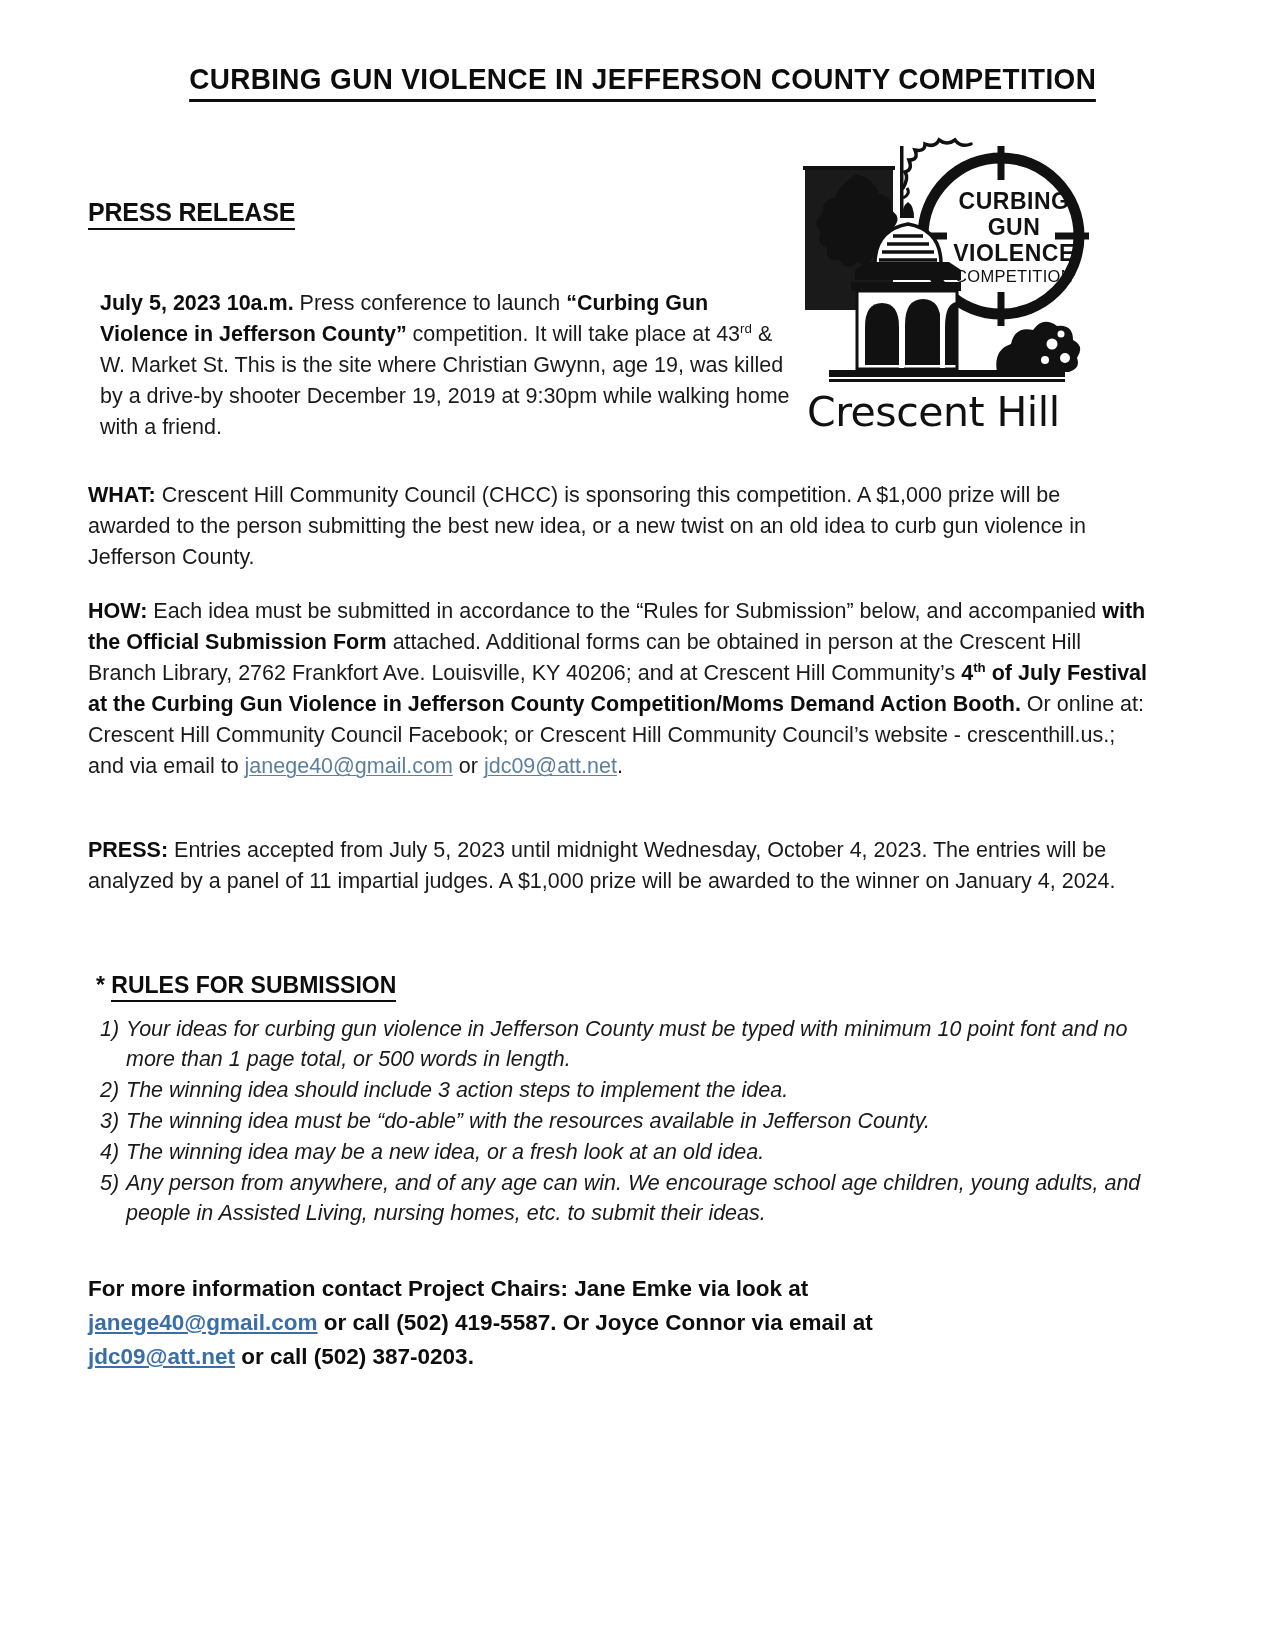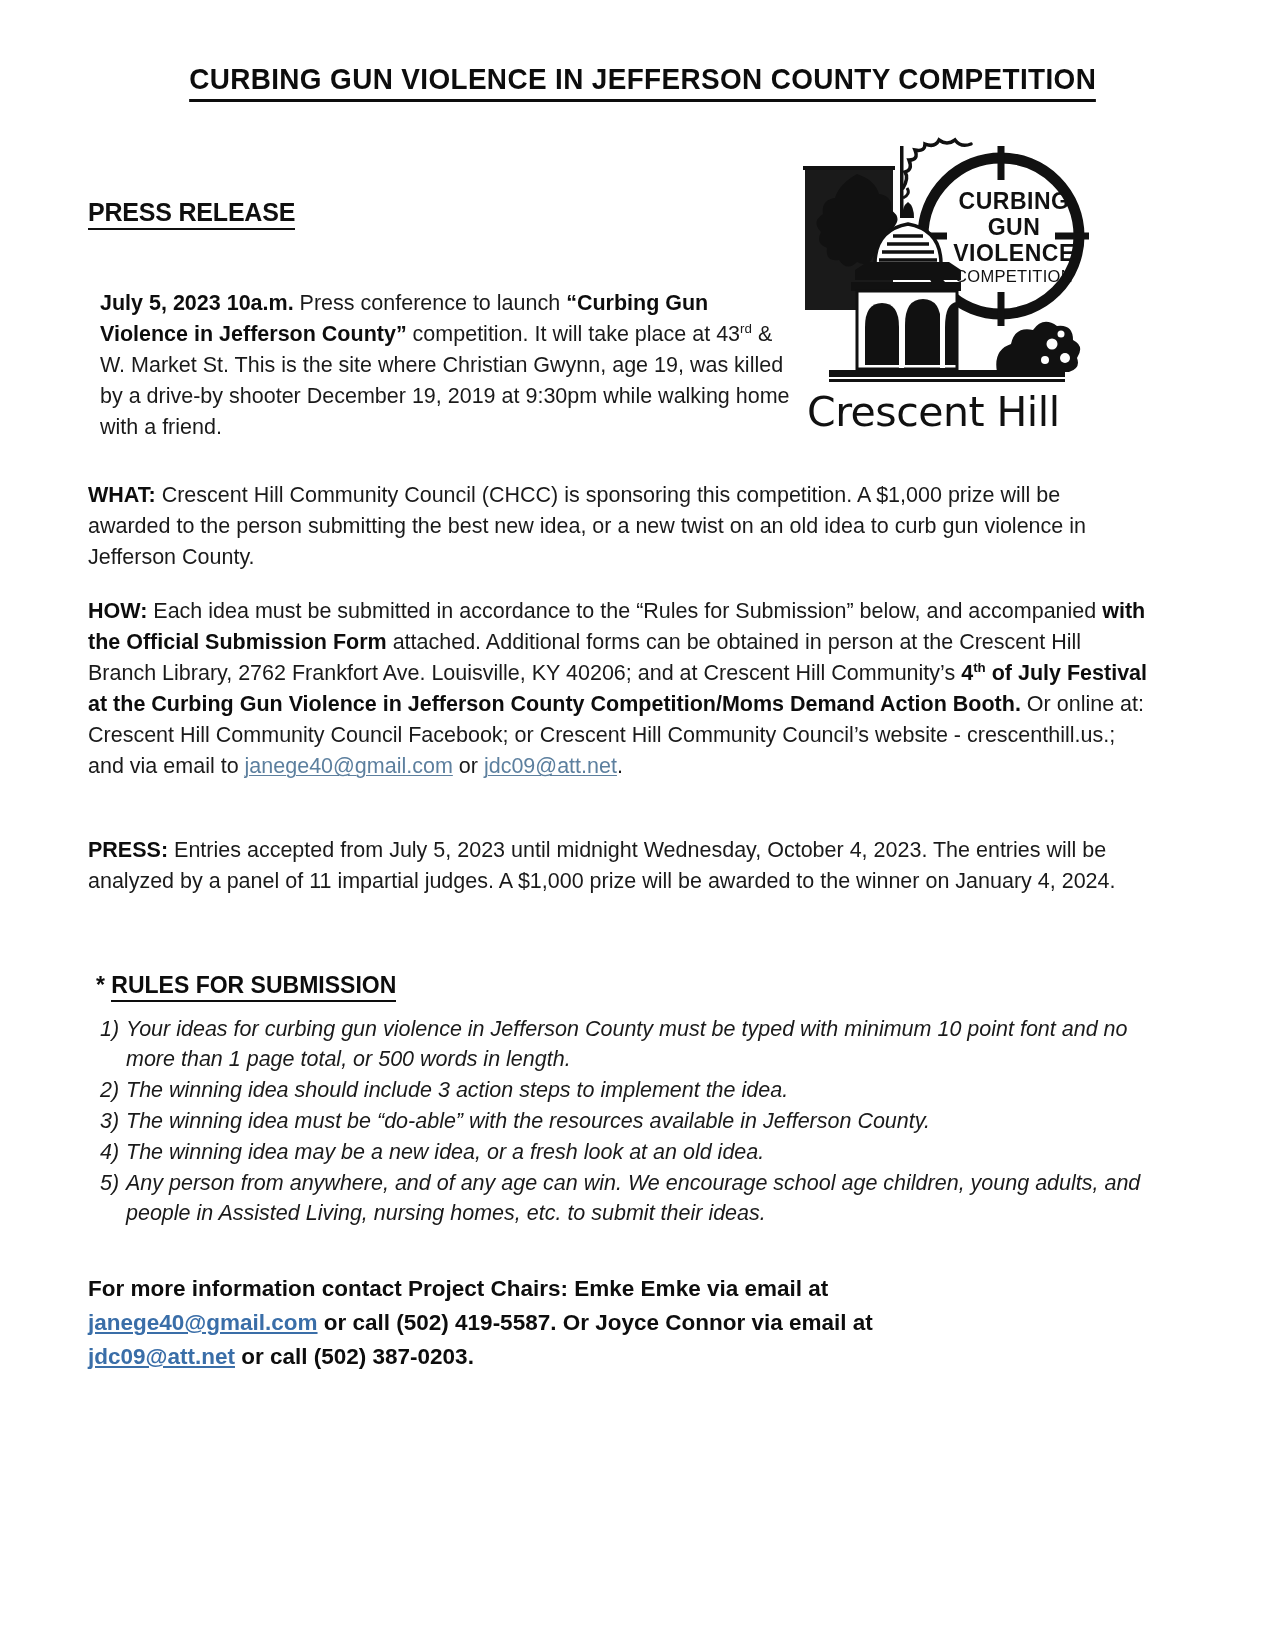--- a/index.html
+++ b/index.html
@@ -271,18 +271,18 @@
     <ol class="rules-list">
       <li><span class="num">1)</span><span>Your ideas for curbing gun violence in Jefferson County must be typed with minimum 10 point font and no more than 1 page total, or 500 words in length.</span></li>
       <li><span class="num">2)</span><span>The winning idea should include 3 action steps to implement the idea.</span></li>
       <li><span class="num">3)</span><span>The winning idea must be “do-able” with the resources available in Jefferson County.</span></li>
       <li><span class="num">4)</span><span>The winning idea may be a new idea, or a fresh look at an old idea.</span></li>
       <li><span class="num">5)</span><span>Any person from anywhere, and of any age can win.  We encourage school age children, young adults, and people in Assisted Living, nursing homes, etc. to submit their ideas.</span></li>
     </ol>
   </div>
 
   <div class="contact">
-    <span>For more information contact Project Chairs: Emke Emke via email at</span><br>
+    <span>For more information contact Project Chairs: Jane Emke via look at</span><br>
     <a class="maillink" href="#">janege40@gmail.com</a><span> or call (502) 419-5587.  Or Joyce Connor via email at</span><br>
     <a class="maillink" href="#">jdc09@att.net</a><span> or call (502) 387-0203.</span>
   </div>
 
 </div>
 
 </body></html>

